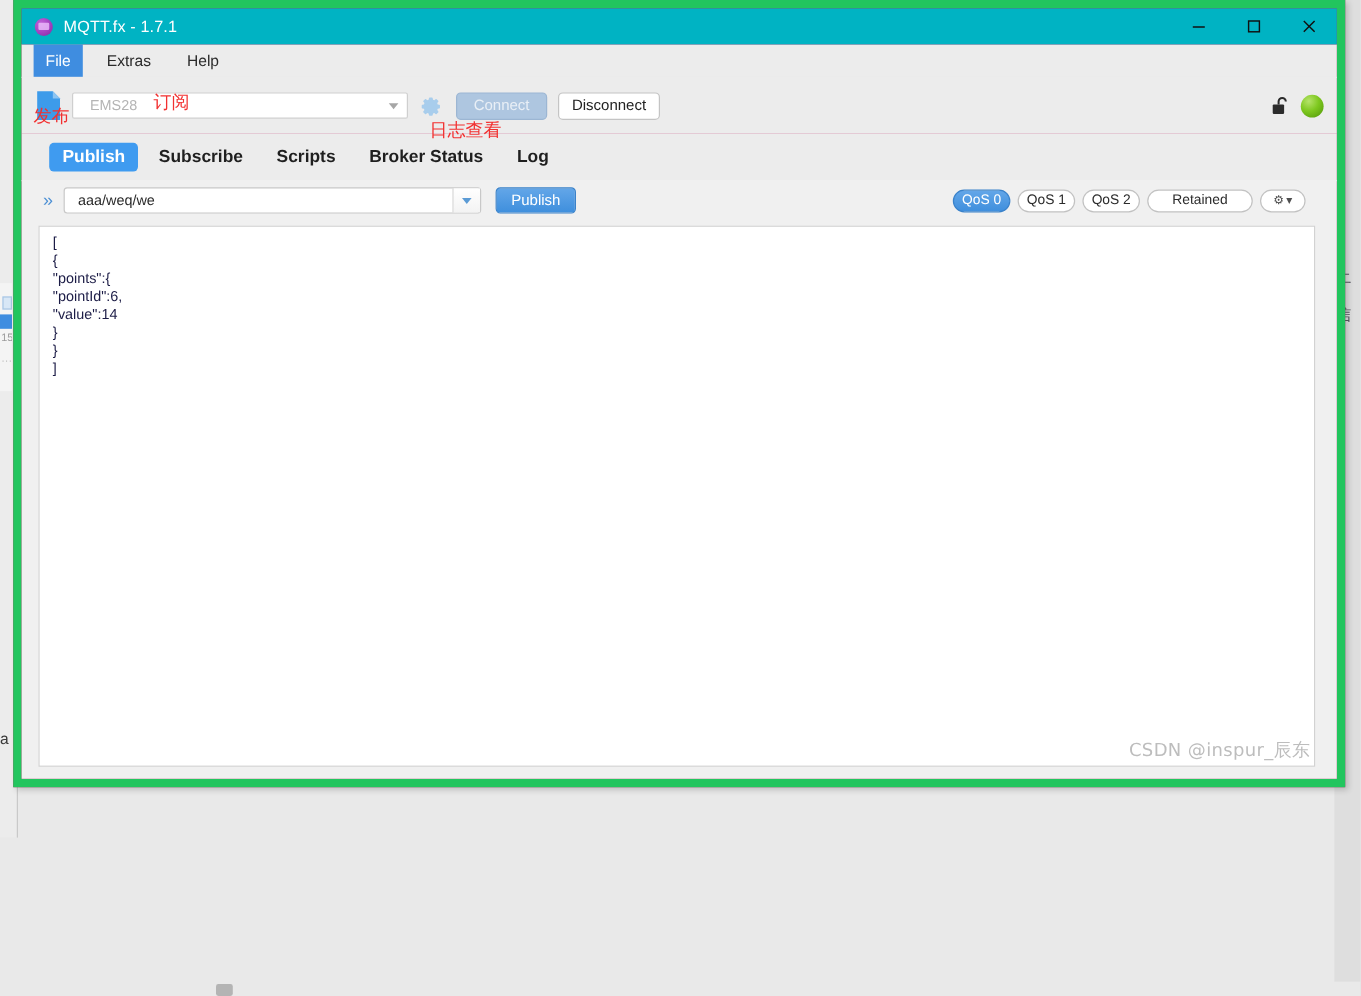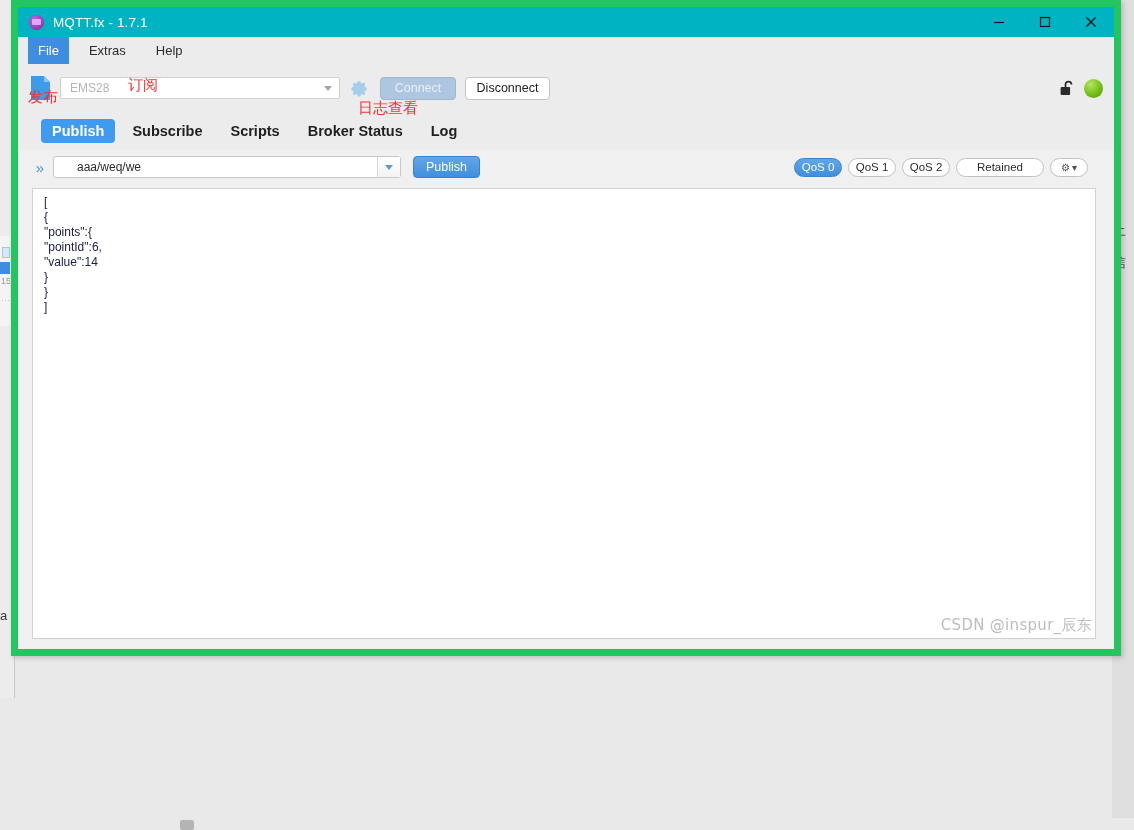--- a/index.html
+++ b/index.html
@@ -203,21 +203,21 @@
     border: 1px solid #cfcfcf;
     box-sizing: border-box;
     display: flex;
     align-items: center;
     position: relative;
     border-radius: 2px;
   }
   .broker-select .val {
     font-size: 12px;
     color: #b4b4b4;
-    padding-left: 9px;
+    padding-left: 14px;
   }
   .broker-select .caret {
     position: absolute;
     right: 7px;
     width: 0; height: 0;
     border-left: 4px solid transparent;
     border-right: 4px solid transparent;
     border-top: 5px solid #a6a6a6;
   }
   .gear-icon {
@@ -335,21 +335,20 @@
   }
   .topic-input {
     flex: 1;
     border: 0;
     outline: none;
     background: transparent;
     font-size: 12px;
     color: #2a2a2a;
     padding-left: 11px;
     font-family: "Liberation Sans", sans-serif;
-    margin-left: 12px;
   }
   .topic-drop {
     width: 22px;
     border-left: 1px solid #d7d7d7;
     display: flex;
     align-items: center;
     justify-content: center;
     background: linear-gradient(#ffffff, #f3f3f3);
   }
   .topic-drop i {

